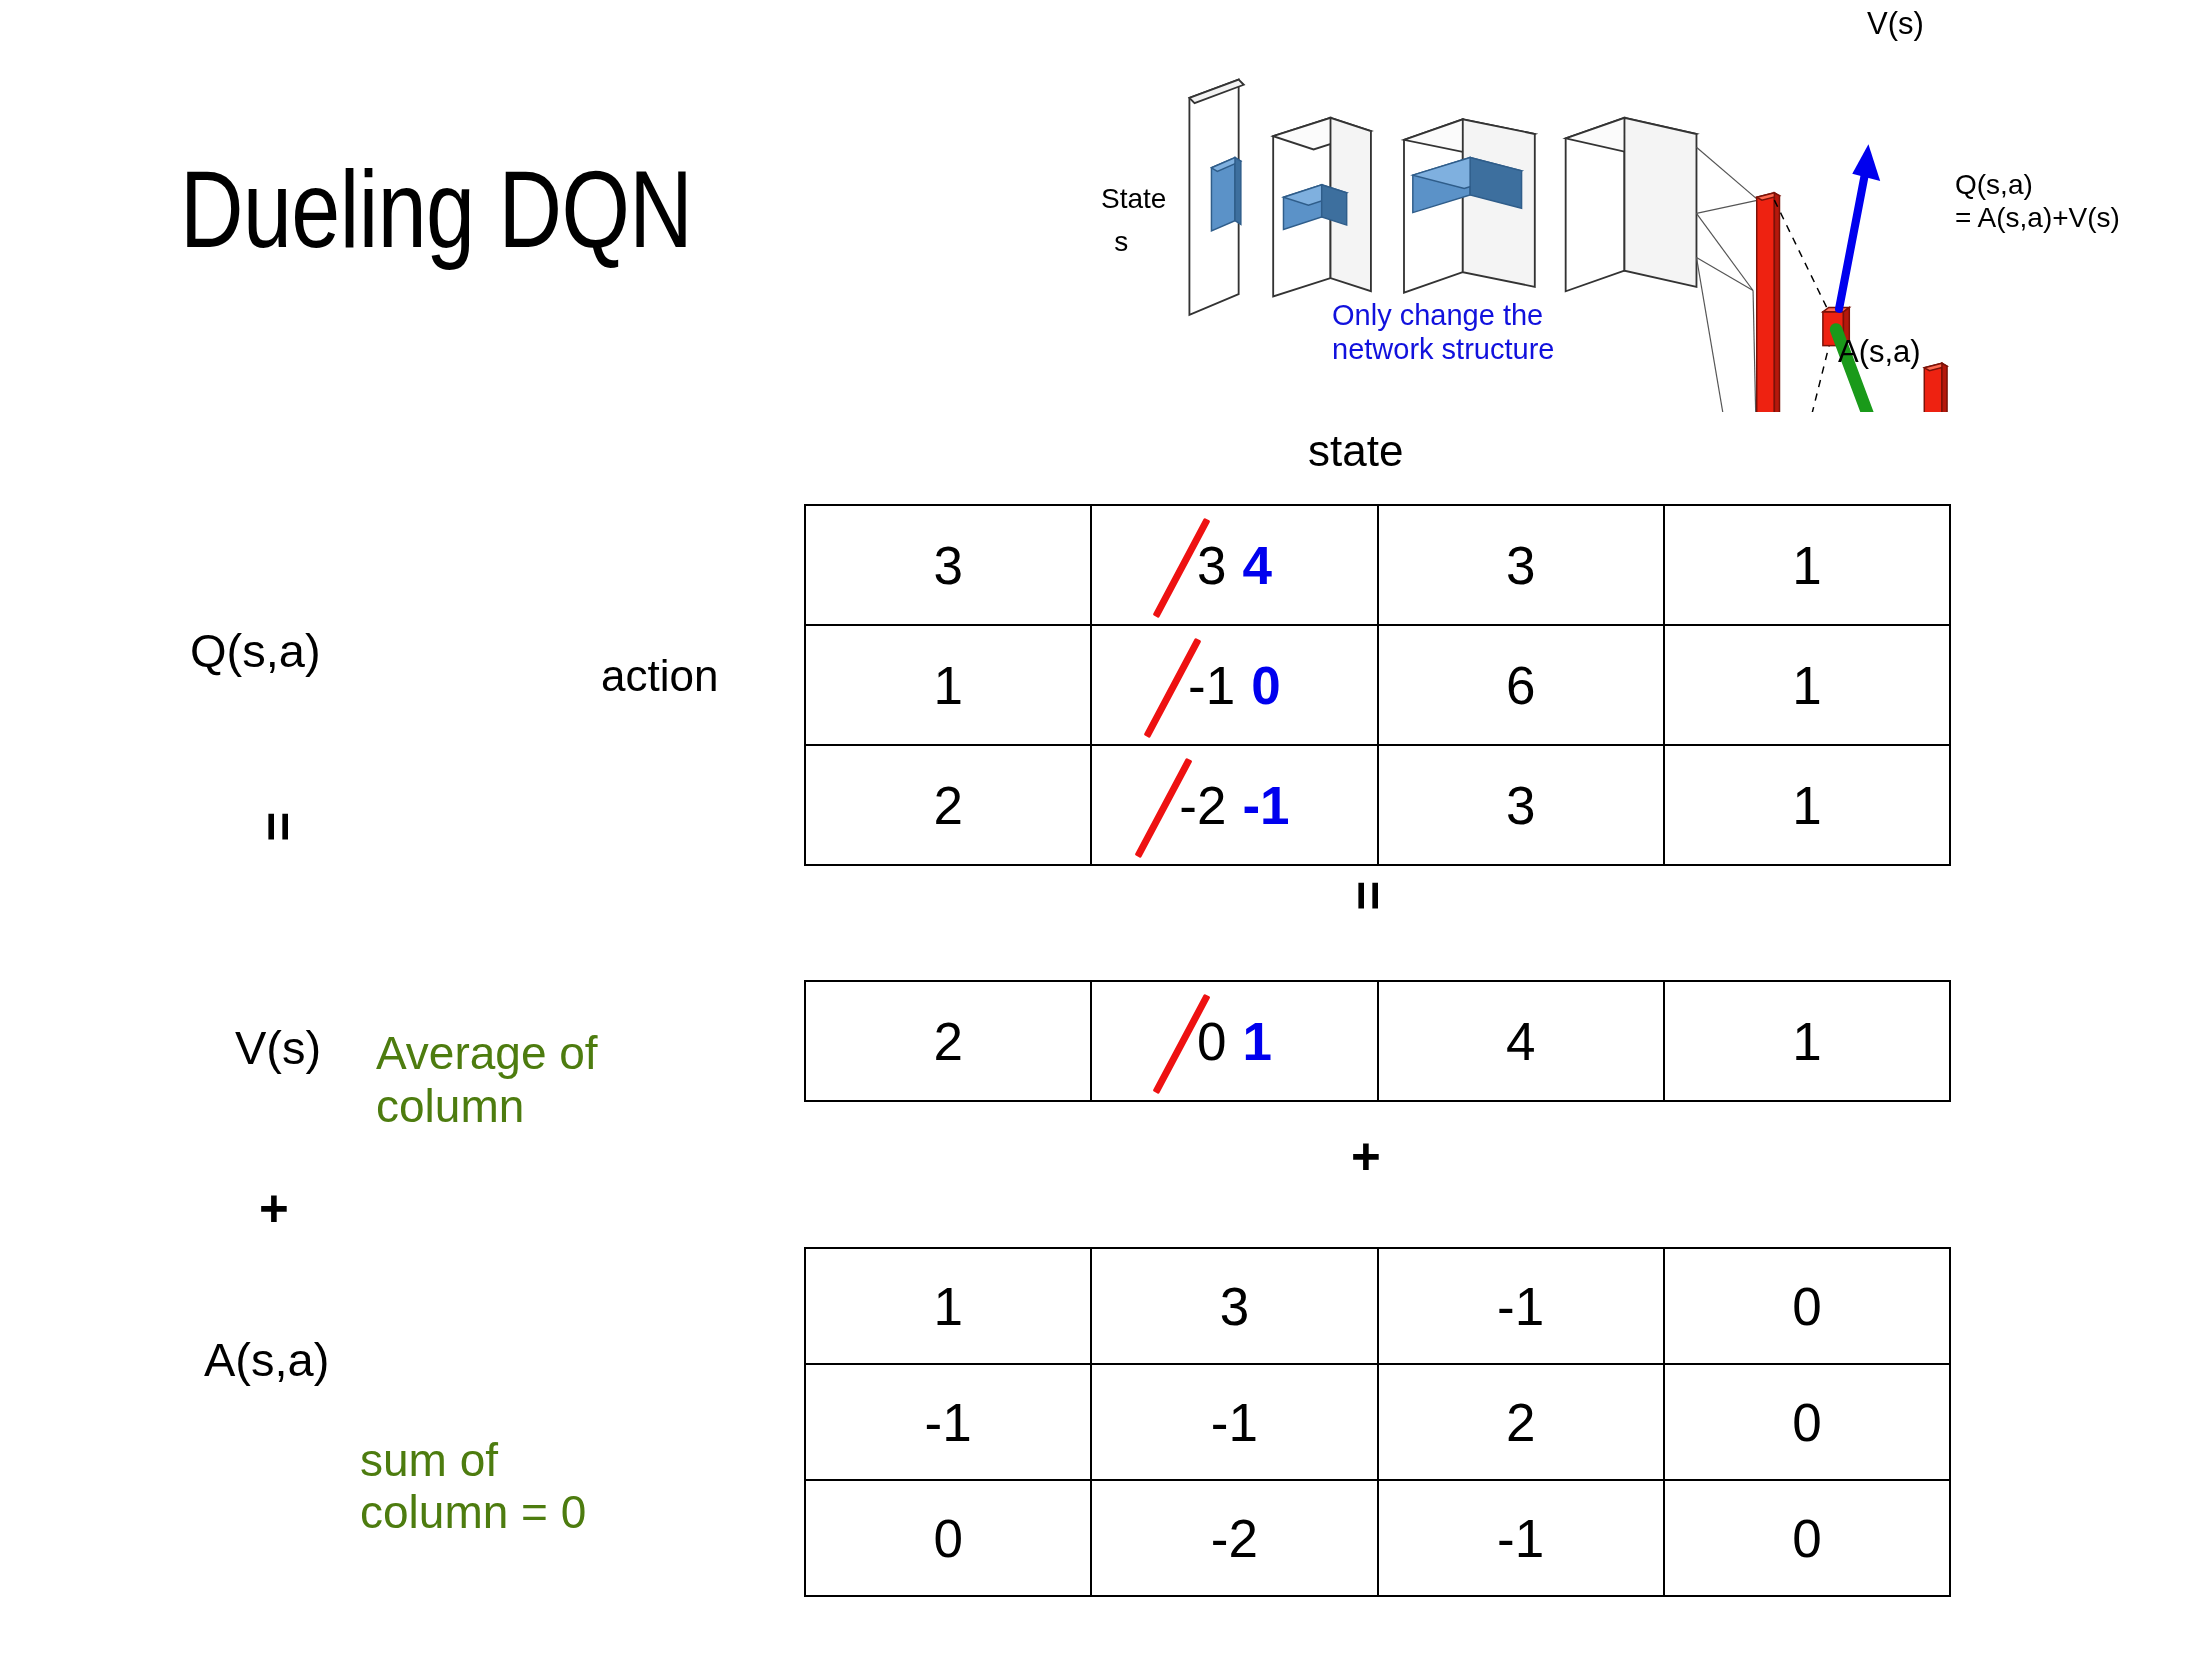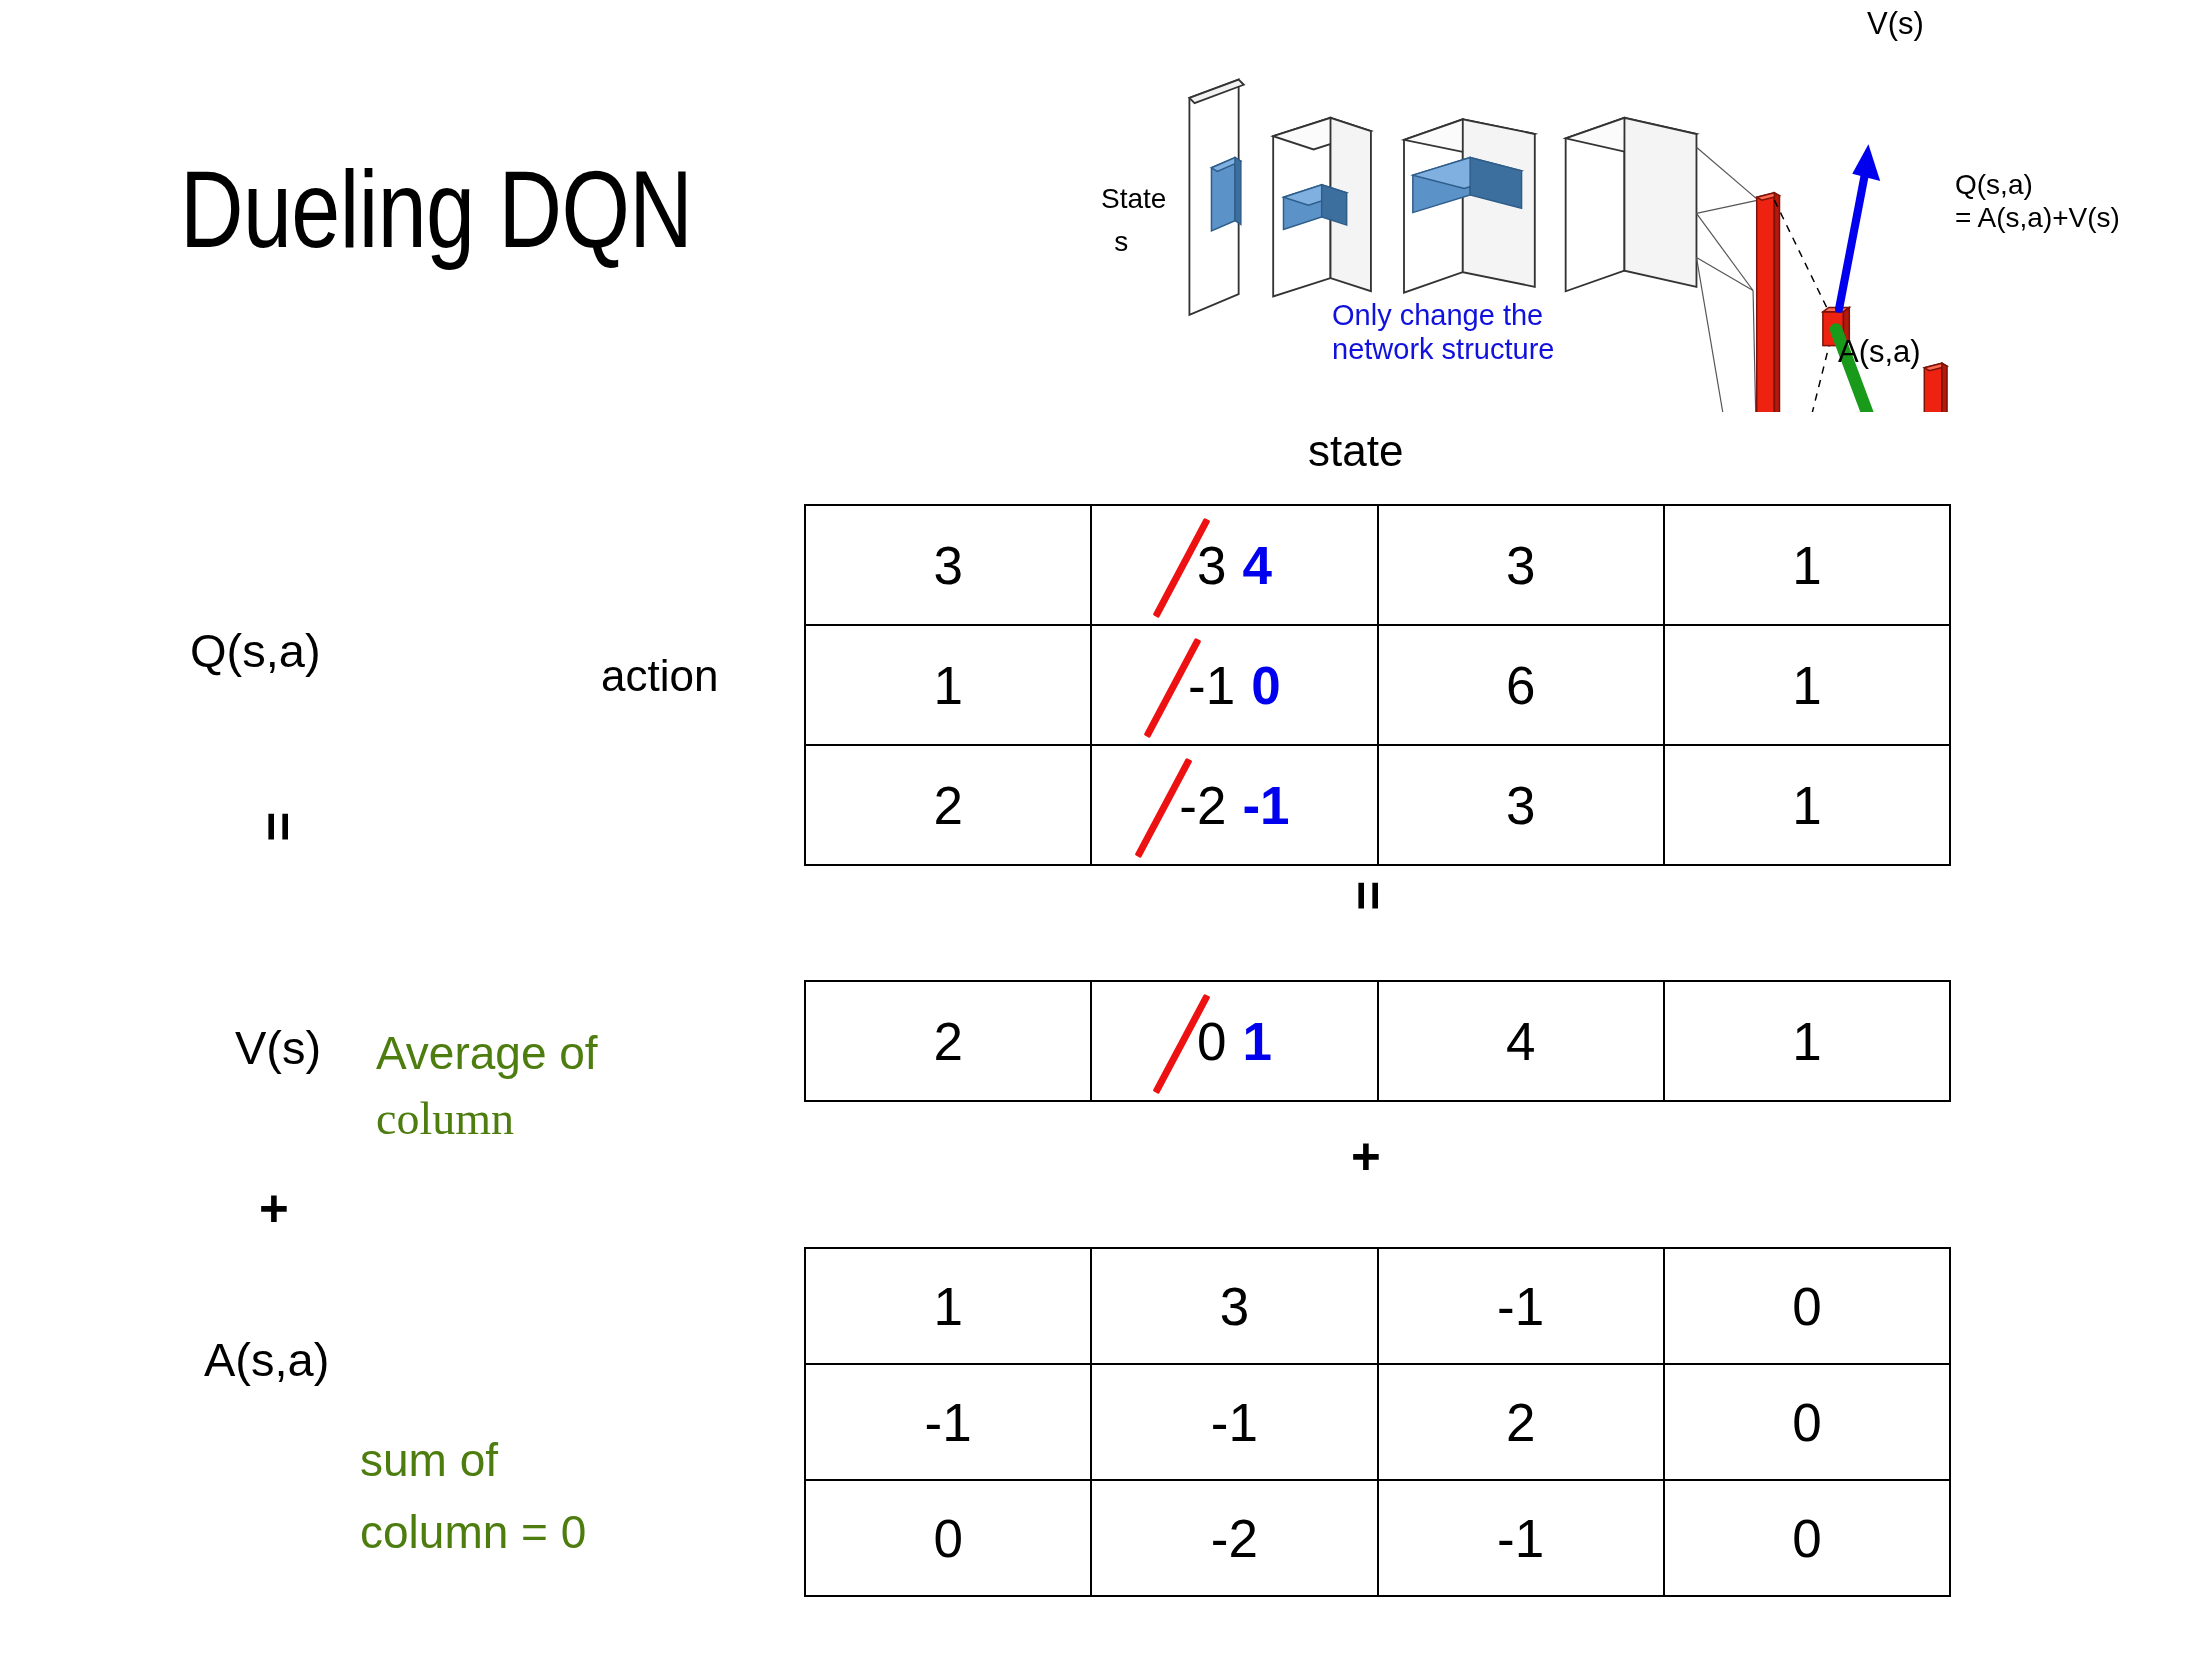--- a/index.html
+++ b/index.html
@@ -264,26 +264,26 @@
   </div>
 
   <div class="lbl big-label" style="left:235px; top:1022px;">V(s)</div>
 
   <div class="lbl op-sym" style="left:259px; top:1180px;">+</div>
 
   <div class="lbl big-label" style="left:204px; top:1334px;">A(s,a)</div>
 
   <div class="lbl blue" style="left:376px; top:1028px; font-size:46px;">
     <div>Average of</div>
-    <div style="margin-top:13px;font-family:Liberation Serif, serif;">column</div>
+    <div style="margin-top:1px;">column</div>
   </div>
 
   <div class="lbl blue" style="left:360px; top:1435px; font-size:46px;">
     <div>sum of</div>
-    <div style="margin-top:20px;text-align:right;">column = 0</div>
+    <div style="margin-top:0;text-align:right;">column = 0</div>
   </div>
 
   <div class="lbl op-sym" style="left:1353px; top:867px;">
     <span class="rot-eq">=</span>
   </div>
 
   <div class="lbl op-sym" style="left:1351px; top:1128px;">+</div>
 
   <table id="q-table" class="grid">
     <colgroup>

